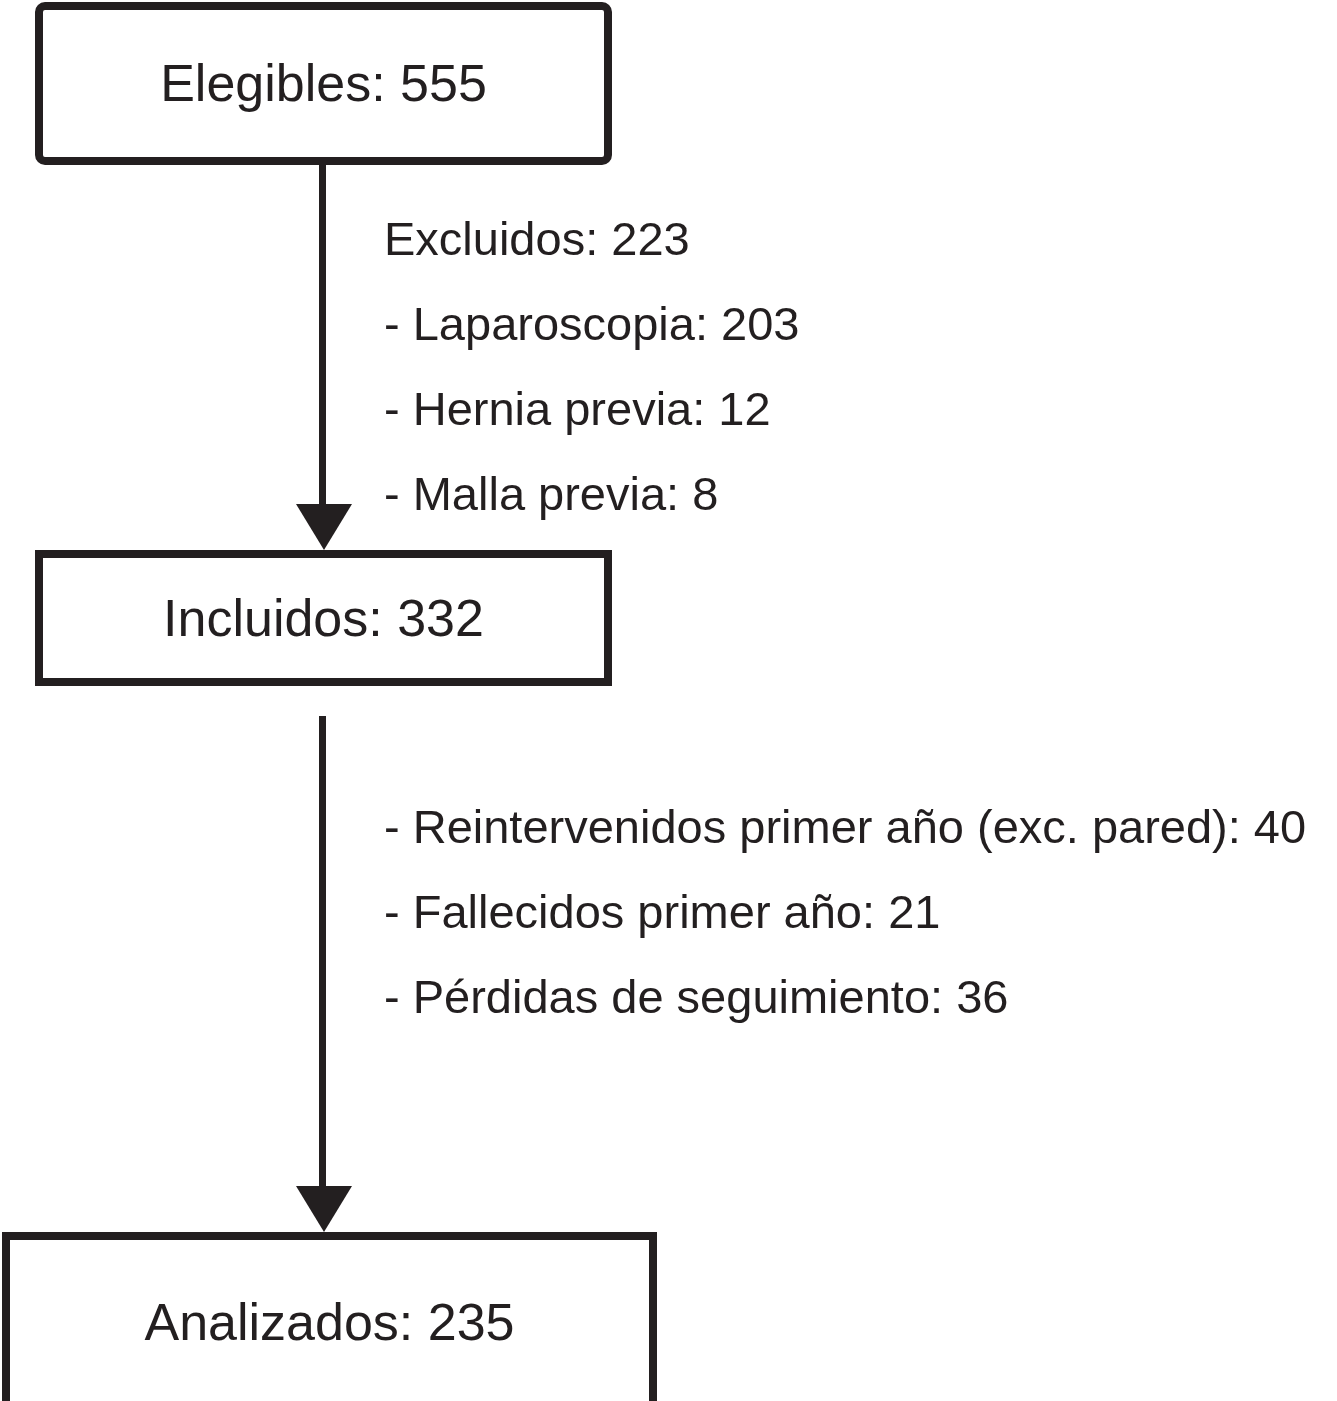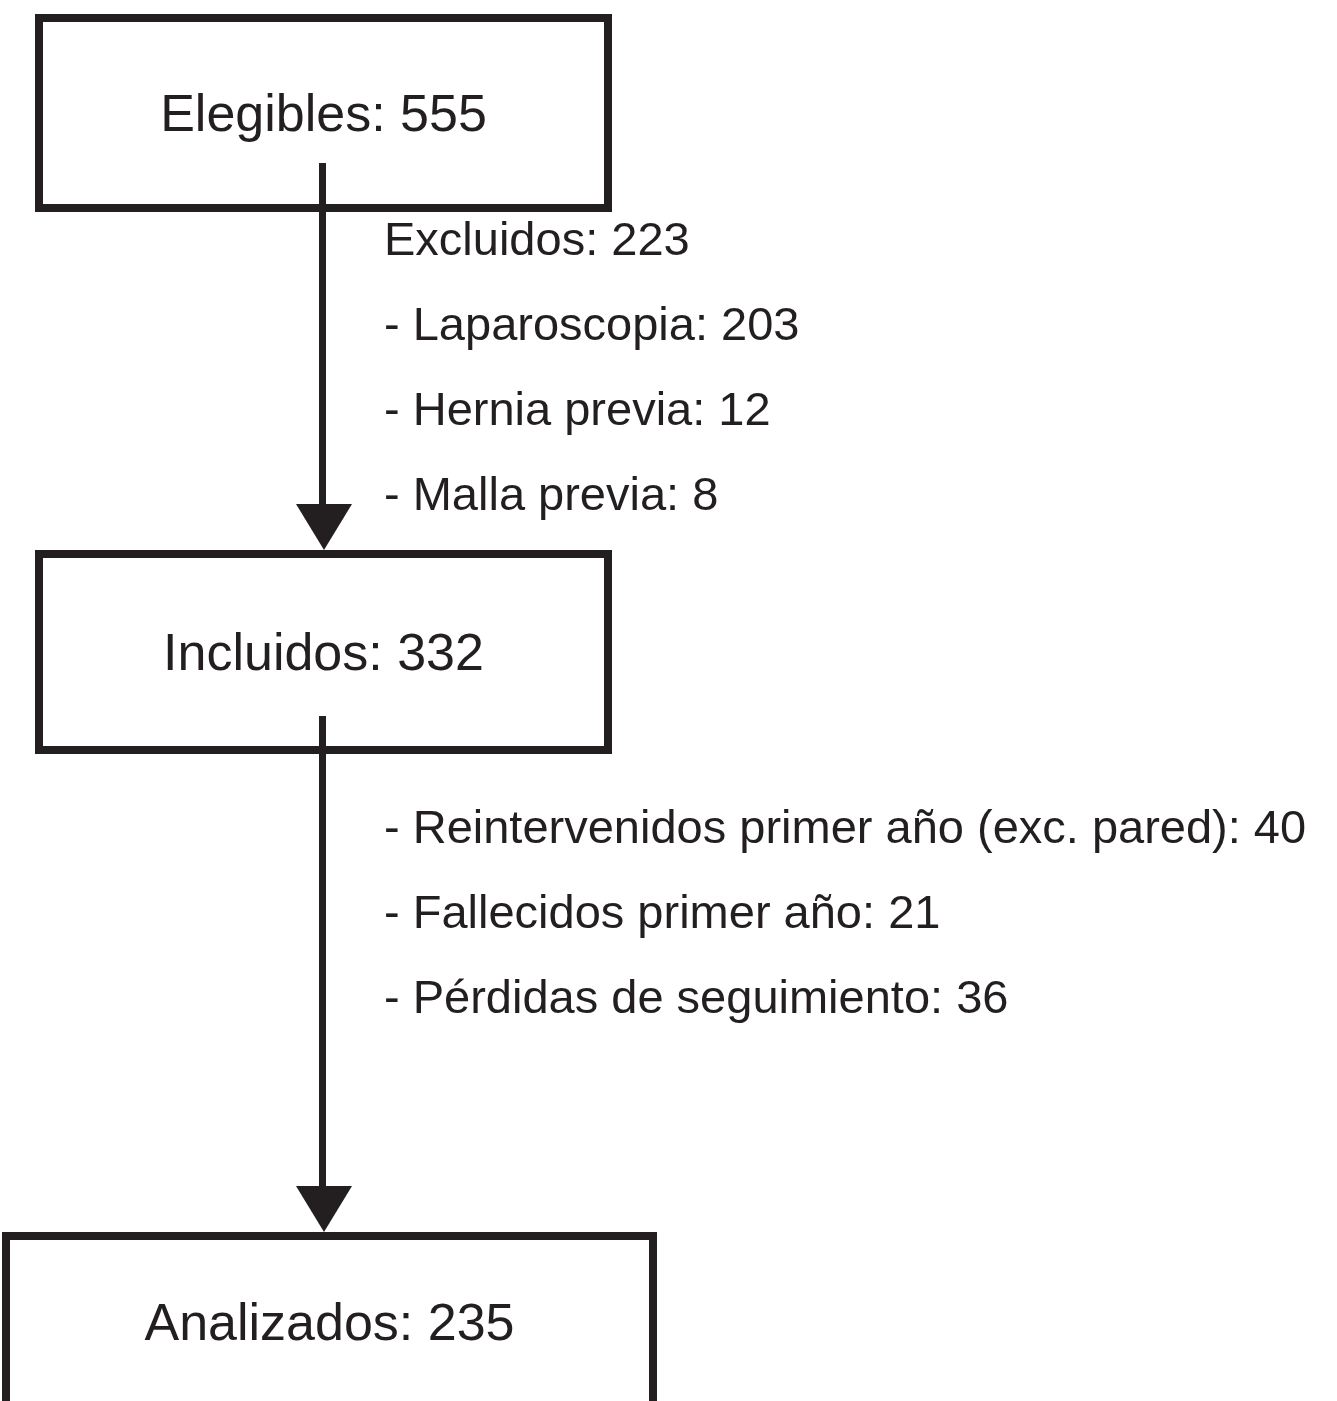--- a/index.html
+++ b/index.html
@@ -21,22 +21,22 @@
     box-sizing: border-box;
     border: 8px solid #231f20;
     background: #ffffff;
     display: flex;
     align-items: center;
     justify-content: center;
     font-size: 52px;
     line-height: 1.2;
     white-space: nowrap;
   }
-  #box-eligible { left: 35px;  top: 14px;    width: 577px; height: 198px; }
-  #box-included { left: 35px;  top: 550px;  width: 577px; height: 204px; }
+  #box-eligible { left: 35px;  top: 2px;    width: 577px; height: 163px; border-radius: 10px; }
+  #box-included { left: 35px;  top: 550px;  width: 577px; height: 136px; }
   #box-analyzed { left: 2px;   top: 1232px; width: 655px; height: 180px; }
 
   .arrow-stem {
     position: absolute;
     left: 319px;
     width: 7px;
     background: #231f20;
   }
   #stem-1 { top: 163px; height: 347px; }
   #stem-2 { top: 716px; height: 470px; }

